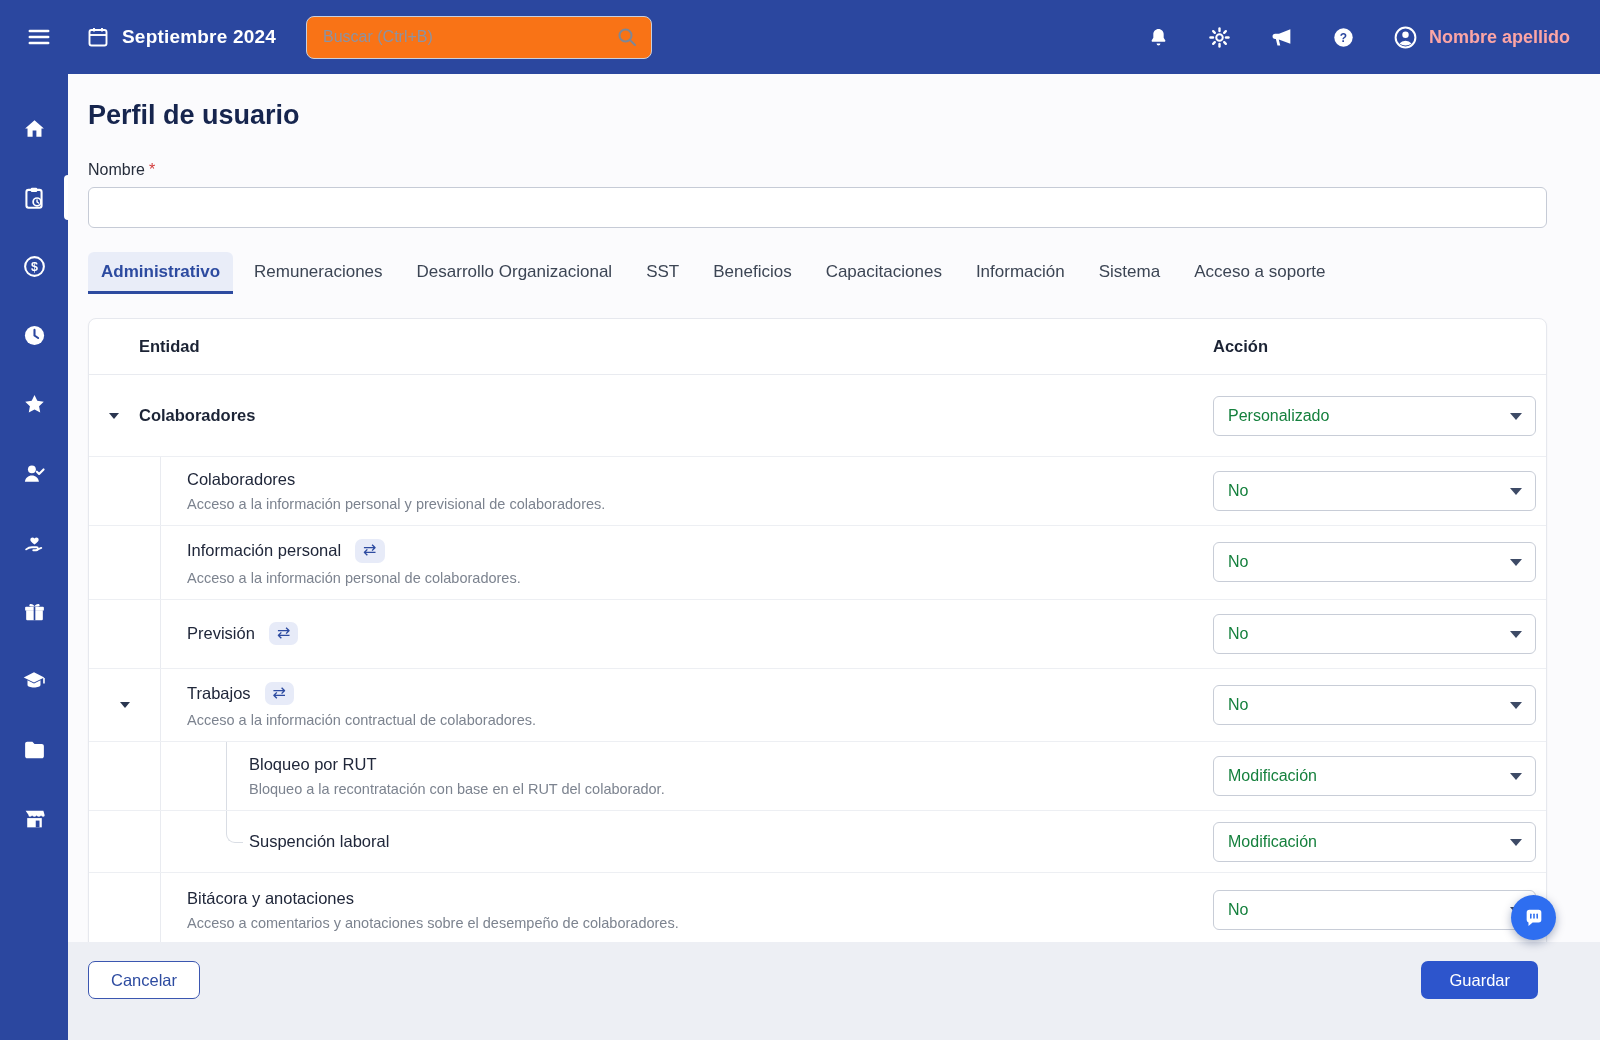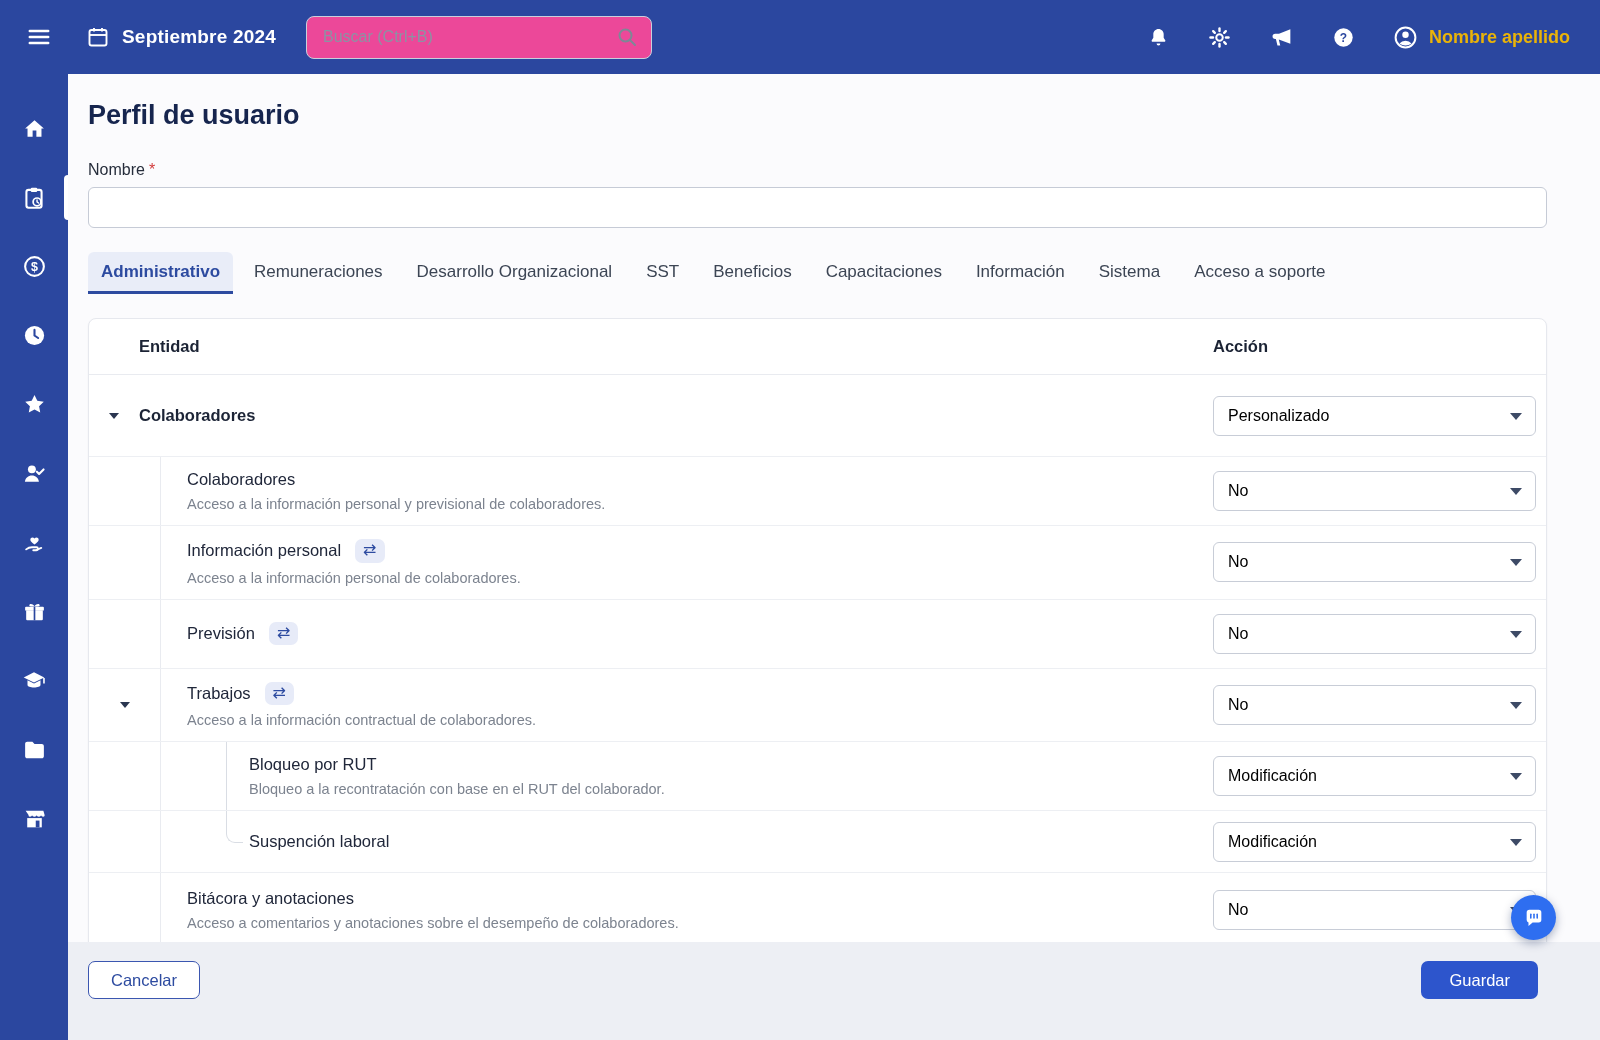--- a/index.html
+++ b/index.html
@@ -13,32 +13,32 @@
   
   .topbar {
     position:absolute; top:0; left:0; right:0; height:74px;
     background:#2b479f; display:flex; align-items:center;
     padding:0 30px 0 26px; z-index:10;
   }
   .icon-btn { display:flex; align-items:center; justify-content:center; cursor:pointer; background:none; border:none; padding:0; }
   .topbar .period-wrap { display:flex; align-items:center; gap:12px; margin-left:34px; }
   .period-text { color:#ffffff; font-size:19px; font-weight:700; letter-spacing:.2px; }
   .search {
-    width:346px; height:43px; margin-left:30px; background:#ec4899;
+    width:346px; height:43px; margin-left:30px; background:#f97316;
     border:1px solid #c9cfdc; border-radius:8px;
     display:flex; align-items:center; padding:0 12px 0 14px;
   }
   .search input {
     flex:1; border:none; background:transparent; outline:none;
     font-size:16px; color:#2c3443; font-family:"Liberation Sans", sans-serif;
   }
   .search input::placeholder { color:#8b93a4; }
   .topbar-right { margin-left:auto; display:flex; align-items:center; gap:38px; }
   .user-chip { display:flex; align-items:center; gap:11px; cursor:pointer; }
-  .user-name { color:#eab308; font-size:18px; font-weight:700; }
+  .user-name { color:#fca5a5; font-size:18px; font-weight:700; }
 
   
   .sidebar {
     position:absolute; top:74px; left:0; bottom:0; width:68px;
     background:#2b479f; padding-top:20px; z-index:9;
     display:flex; flex-direction:column; align-items:stretch;
   }
   .side-item {
     height:69px; display:flex; align-items:center; justify-content:center;
     position:relative; cursor:pointer;
@@ -114,21 +114,21 @@
   .swap {
     display:inline-flex; align-items:center; justify-content:center;
     margin-left:14px; background:#e7ebf8; color:#2d4ba0; border-radius:7px;
     padding:2px 8px 4px; font-size:16px; line-height:1.1; cursor:pointer;
   }
 
   .action-col { width:323px; margin-right:10px; flex-shrink:0; }
   .select {
     height:40px; border:1px solid #c8cdd7; border-radius:6px; background:#fff;
     display:flex; align-items:center; padding:0 36px 0 14px; position:relative;
-    font-size:16px; color:#000000; cursor:pointer;
+    font-size:16px; color:#15803d; cursor:pointer;
   }
   .select .sel-caret {
     position:absolute; right:13px; top:50%; margin-top:-3px;
     width:0; height:0; border-left:6px solid transparent; border-right:6px solid transparent;
     border-top:7px solid #3d4a66;
   }
 
   
   .footer {
     position:absolute; left:68px; right:0; bottom:0; height:98px;

